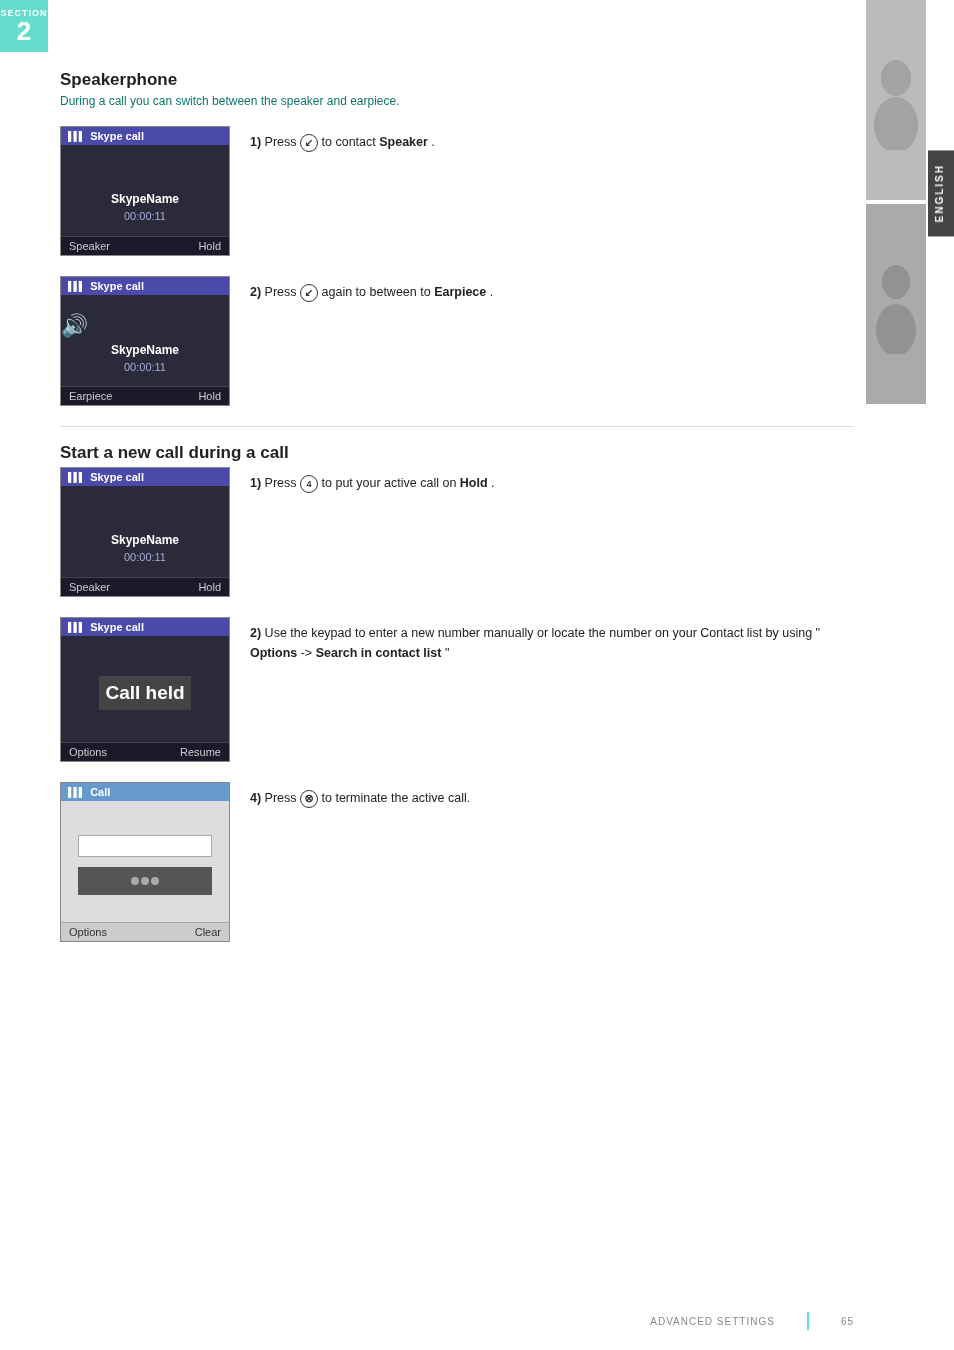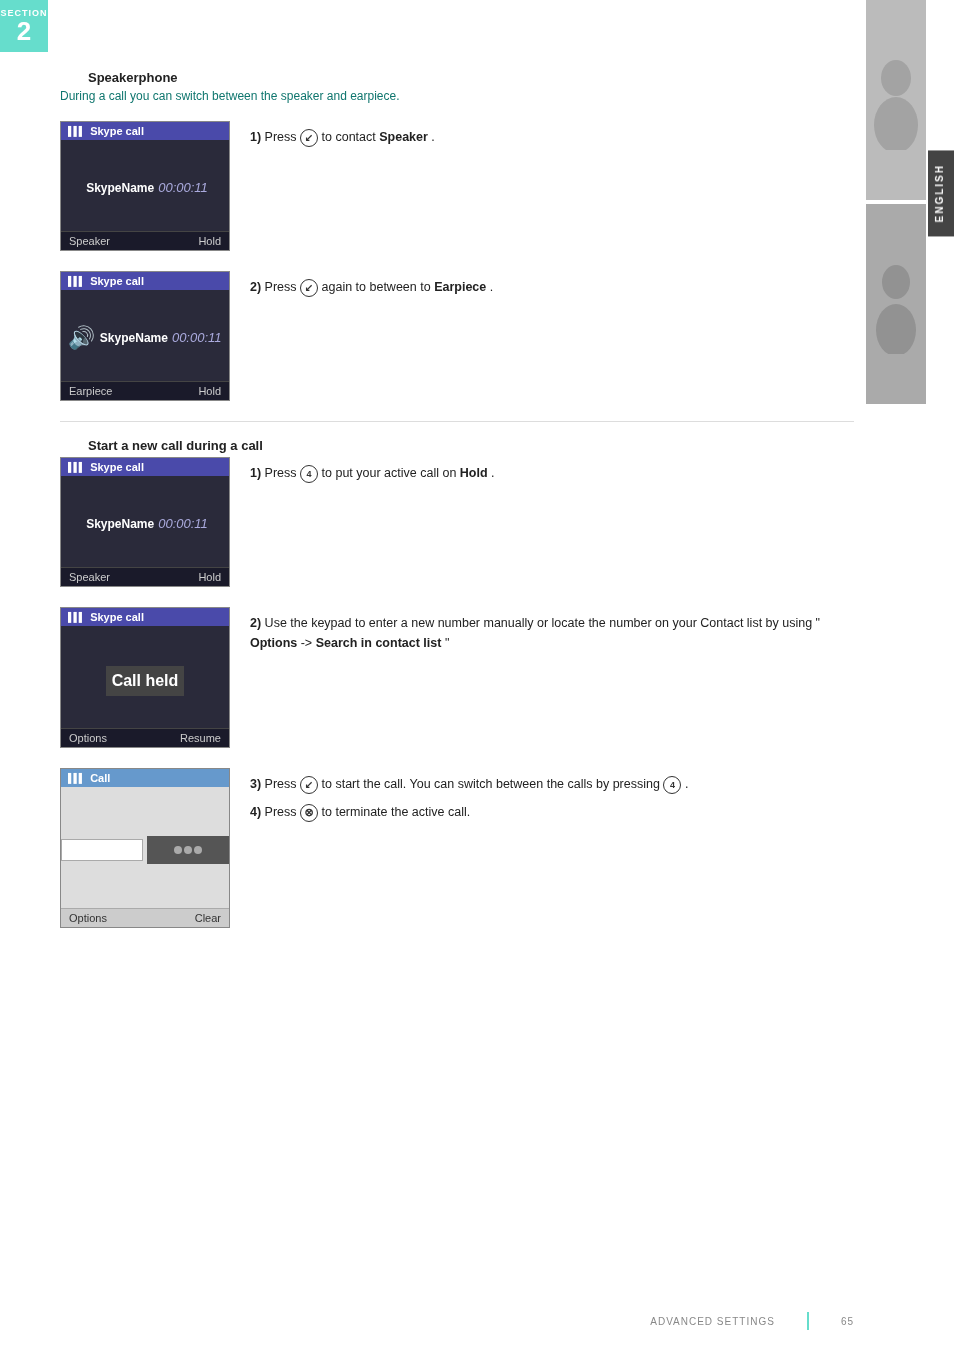--- a/index.html
+++ b/index.html
@@ -82,24 +82,23 @@
     
     .main-content {
       margin-left: 60px;
       margin-right: 100px;
       padding-top: 70px;
       padding-bottom: 60px;
     }
 
     
     .section-heading {
-      font-size: 13px;
+      font-size: 17px;
       font-weight: bold;
       margin-bottom: 4px;
-      margin-left: 28px;
     }
     .section-desc {
       font-size: 12px;
       color: #0f766e;
       margin-bottom: 18px;
     }
 
     
     .instruction-block {
       display: flex;
@@ -131,50 +130,49 @@
       color: #fff;
       font-weight: bold;
     }
     .phone-signal {
       font-size: 9px;
       letter-spacing: -1px;
     }
     .phone-body {
       flex: 1;
       display: flex;
-      align-items: center;
+      flex-direction: column;
       justify-content: center;
       padding: 8px 0 4px 0;
       gap: 4px;
     }
     .phone-name {
       font-size: 12px;
       font-weight: bold;
       color: #fff;
       text-align: center;
     }
     .phone-time {
-      font-size: 13px;
+      font-size: 11px;
       color: #aad;
       text-align: center;
-      font-style: italic;
     }
     .phone-footer {
       display: flex;
       justify-content: space-between;
       padding: 3px 8px;
       background: #1a1a2a;
       font-size: 11px;
       color: #ccc;
       border-top: 1px solid #444;
     }
 
     
     .phone-call-held {
-      font-size: 16px;
+      font-size: 19px;
       font-weight: bold;
       color: #fff;
       background: #444;
       padding: 6px 6px;
       margin: 24px auto;
       text-align: center;
     }
 
     
     .phone-call-title {
@@ -423,28 +421,20 @@
             <div class="keypad-dot"></div>
           </div>
         </div>
         <div class="phone-footer" style="background:#ccc; color:#333; border-top:1px solid #aaa;">
           <span>Options</span>
           <span>Clear</span>
         </div>
       </div>
       <div class="instr-text">
         <p>
-          <span class="instr-num">3)</span>
-          <span> Press </span>
-          <span class="circle-btn">↙</span>
-          <span> to start the call. You can switch between the calls by pressing </span>
-          <span class="circle-btn" style="font-size:9px;">4</span>
-          <span>.</span>
-        </p>
-        <p>
           <span class="instr-num">4)</span>
           <span> Press </span>
           <span class="circle-btn" style="font-size:11px;">⊗</span>
           <span> to terminate the active call.</span>
         </p>
       </div>
     </div>
 
   </div>
 

